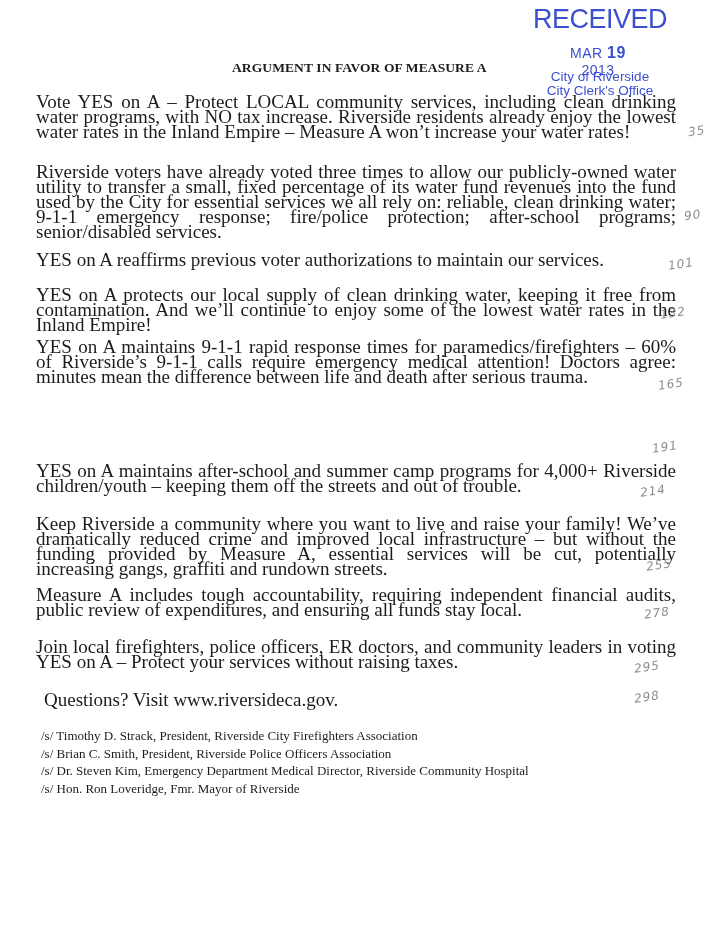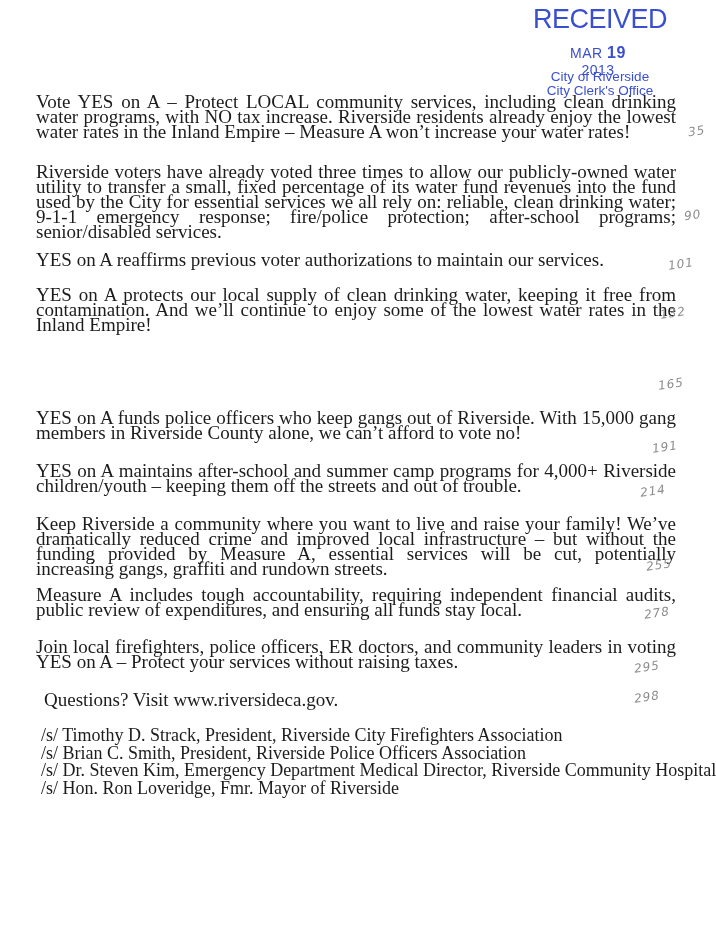--- a/index.html
+++ b/index.html
@@ -26,21 +26,21 @@
 
   
   .para {
     position: absolute; left: 36px; width: 640px;
     font-family: "Liberation Serif", "DejaVu Serif", serif;
     font-size: 19px; line-height: 15px; text-align: justify;
   }
   .sig {
     position: absolute; left: 41px; width: 640px;
     font-family: "Liberation Serif", "DejaVu Serif", serif;
-    font-size: 18px; line-height: 17.6px;
+    font-size: 13px; line-height: 17.6px;
   }
   .sig div { white-space: nowrap; }
 
   
   .hand {
     position: absolute;
     font-family: "DejaVu Sans", sans-serif;
     font-style: italic; font-size: 12px; color: #8c8c8c;
     transform: rotate(-8deg);
     letter-spacing: 1px;
@@ -55,26 +55,27 @@
   <div class="stamp stamp-date">
     <span>MAR</span>
     <span class="big">19</span>
     <span>2013</span>
   </div>
   <div class="stamp stamp-city">
     <div>City of Riverside</div>
     <div>City Clerk's Office</div>
   </div>
 
+  <div class="title">ARGUMENT IN FAVOR OF MEASURE A</div>
 
   <div class="para" style="top:94px;">Vote YES on A – Protect LOCAL community services, including clean drinking water programs, with NO tax increase. Riverside residents already enjoy the lowest water rates in the Inland Empire – Measure A won’t increase your water rates!</div>
   <div class="para" style="top:164px;">Riverside voters have already voted three times to allow our publicly-owned water utility to transfer a small, fixed percentage of its water fund revenues into the fund used by the City for essential services we all rely on: reliable, clean drinking water; 9-1-1 emergency response; fire/police protection; after-school programs; senior/disabled services.</div>
   <div class="para" style="top:287px;">YES on A protects our local supply of clean drinking water, keeping it free from contamination.  And we’ll continue to enjoy some of the lowest water rates in the Inland Empire!</div>
   <div class="para" style="top:252px;">YES on A reaffirms previous voter authorizations to maintain our services.</div>
-  <div class="para" style="top:410px;">YES on A funds police officers who keep gangs out of Riverside. With 15,000 gang members in Riverside County alone, we can’t afford to vote no!</div>
+  <div class="para" style="top:339px;">YES on A maintains 9-1-1 rapid response times for paramedics/firefighters – 60% of Riverside’s 9-1-1 calls require emergency medical attention! Doctors agree: minutes mean the difference between life and death after serious trauma.</div>
   <div class="para" style="top:463px;">YES on A maintains after-school and summer camp programs for 4,000+ Riverside children/youth – keeping them off the streets and out of trouble.</div>
   <div class="para" style="top:516px;">Keep Riverside a community where you want to live and raise your family! We’ve dramatically reduced crime and improved local infrastructure – but without the funding provided by Measure A, essential services will be cut, potentially increasing gangs, graffiti and rundown streets.</div>
   <div class="para" style="top:587px;">Measure A includes tough accountability, requiring independent financial audits, public review of expenditures, and ensuring all funds stay local.</div>
   <div class="para" style="top:639px;">Join local firefighters, police officers, ER doctors, and community leaders in voting YES on A – Protect your services without raising taxes.</div>
   <div class="para" style="top:692px;margin-left:8px;">Questions? Visit www.riversideca.gov.</div>
 
   <div class="sig" style="top:727px;">
     <div>/s/ Timothy D. Strack, President, Riverside City Firefighters Association</div>
     <div>/s/ Brian C. Smith, President, Riverside Police Officers Association</div>
     <div>/s/ Dr. Steven Kim, Emergency Department Medical Director, Riverside Community Hospital</div>

